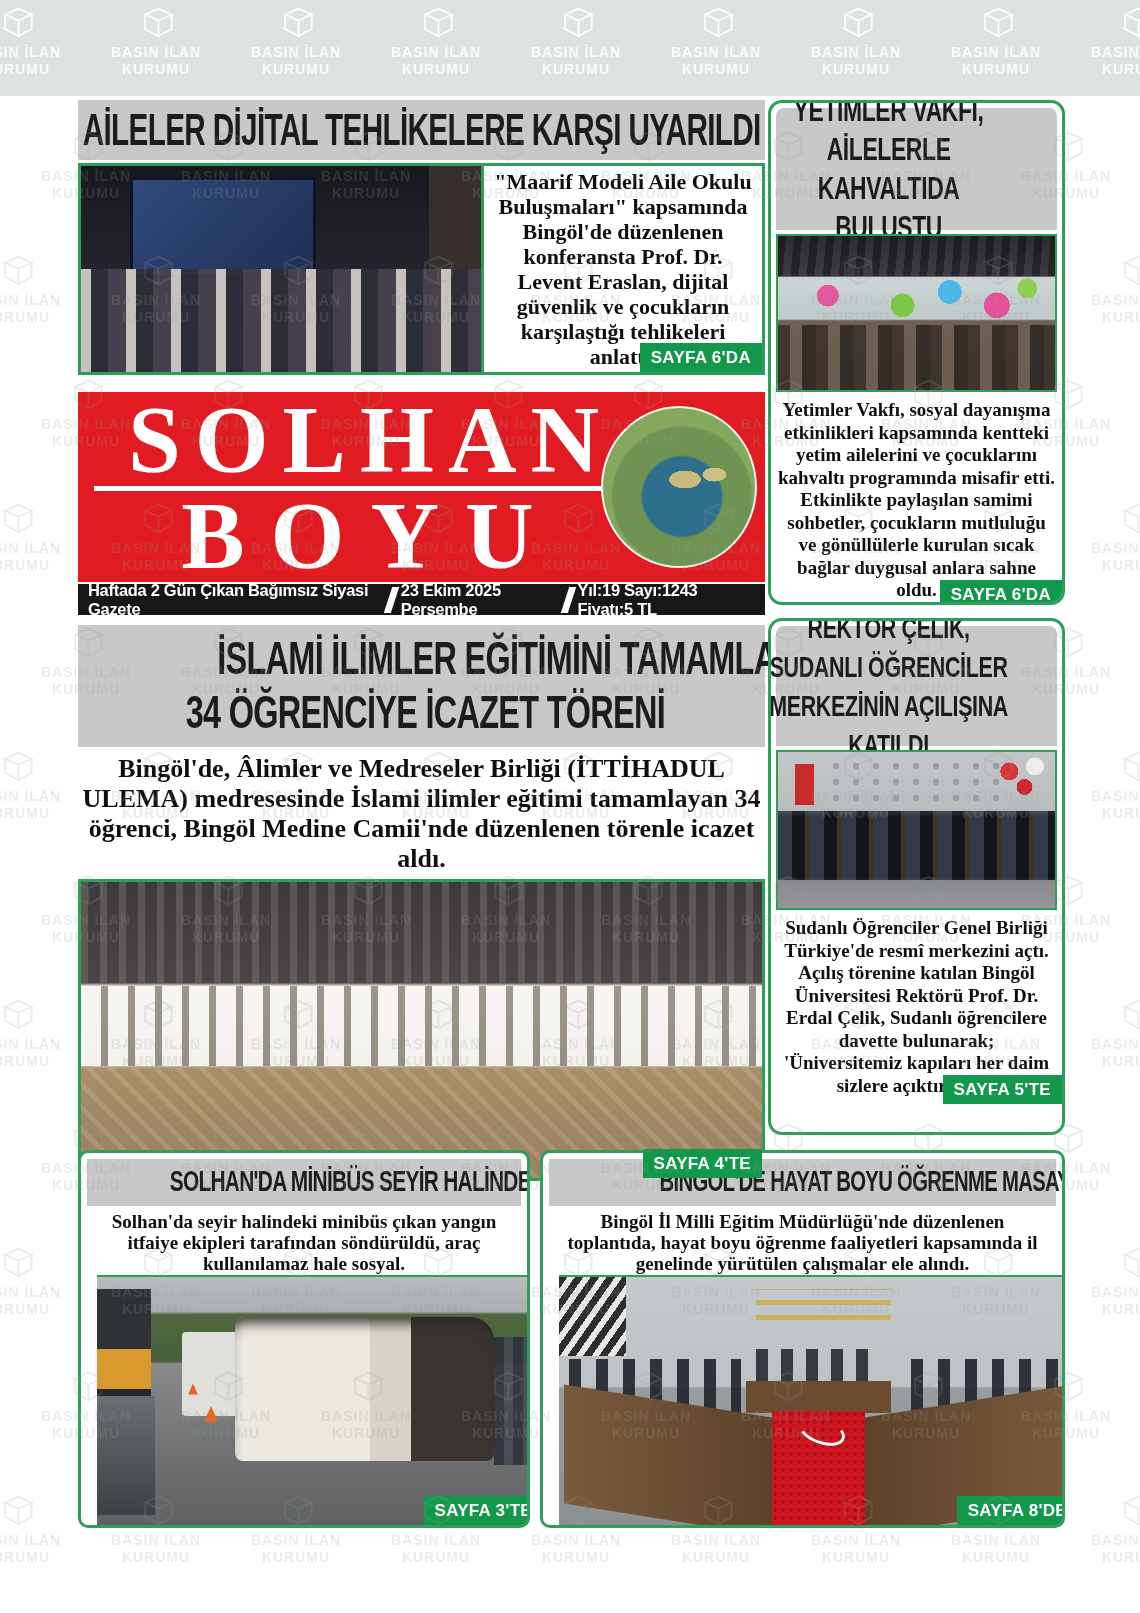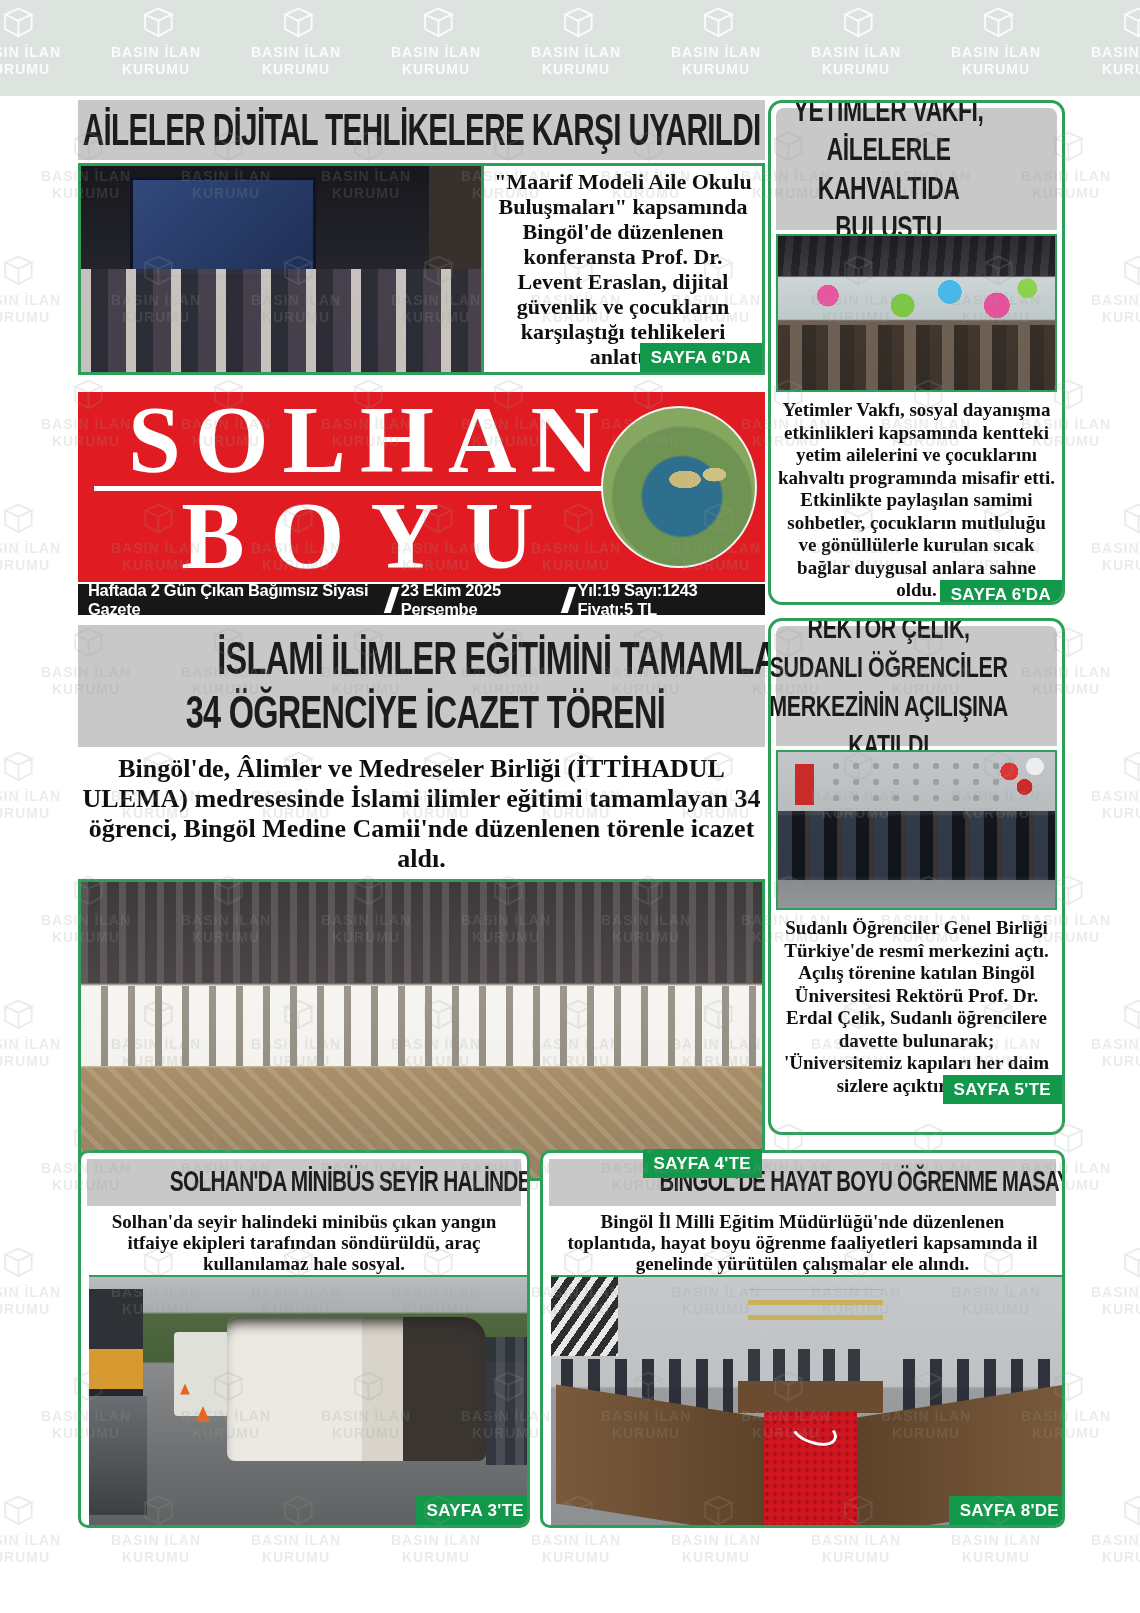--- a/index.html
+++ b/index.html
@@ -110,21 +110,21 @@
 
   
   .botbox{position:absolute;top:1150px;border:3px solid #2d9f58;border-radius:10px;background:#fff;
           box-sizing:border-box;overflow:hidden;}
   .box-minibus{left:78px;width:452px;height:378px;}
   .box-egitim{left:540px;width:525px;height:378px;}
   .gb-bot{margin:6px 6px 0;text-align:center;padding:6px 0 8px;}
   .box-minibus .gb-bot .cnd{font-size:29px;transform:scaleX(.72);}
   .box-egitim .gb-bot .cnd{font-size:29px;transform:scaleX(.70);}
   .bot-text{font-size:19px;line-height:21px;margin:5px 12px;}
-  .bot-photo{position:absolute;left:8px;bottom:0;width:100%;height:250px;border-top:2px solid #2d9f58;box-sizing:border-box;}
+  .bot-photo{position:absolute;left:16px;bottom:0;width:100%;height:250px;border-top:2px solid #2d9f58;box-sizing:border-box;}
 
   .p6{background:linear-gradient(180deg,#b9bcbe 0%,#a9aeb0 14%,#50683f 15%,#47603a 34%,#888a8c 35%,#6e7072 72%,#5f6163 100%);}
   .p6-van{position:absolute;left:31%;top:16%;width:58%;height:58%;border-radius:10px 24px 8px 8px;
      background:linear-gradient(90deg,#ece9e2 0 52%,#d9d4ca 52% 68%,#3a3531 68% 100%);
      box-shadow:inset 0 12px 14px -7px #2a2724;}
   .p6-van2{position:absolute;left:19%;top:22%;width:17%;height:34%;background:#dfe0da;border-radius:4px;}
   .p6-truck{position:absolute;left:0;top:5%;width:12%;height:54%;
      background:linear-gradient(180deg,#2e3236 0 45%,#d89a2e 45% 75%,#23262a 75% 100%);}
   .p6-cars{position:absolute;left:0;top:48%;width:13%;height:48%;
      background:linear-gradient(180deg,#6a6e72,#3c4043);}

